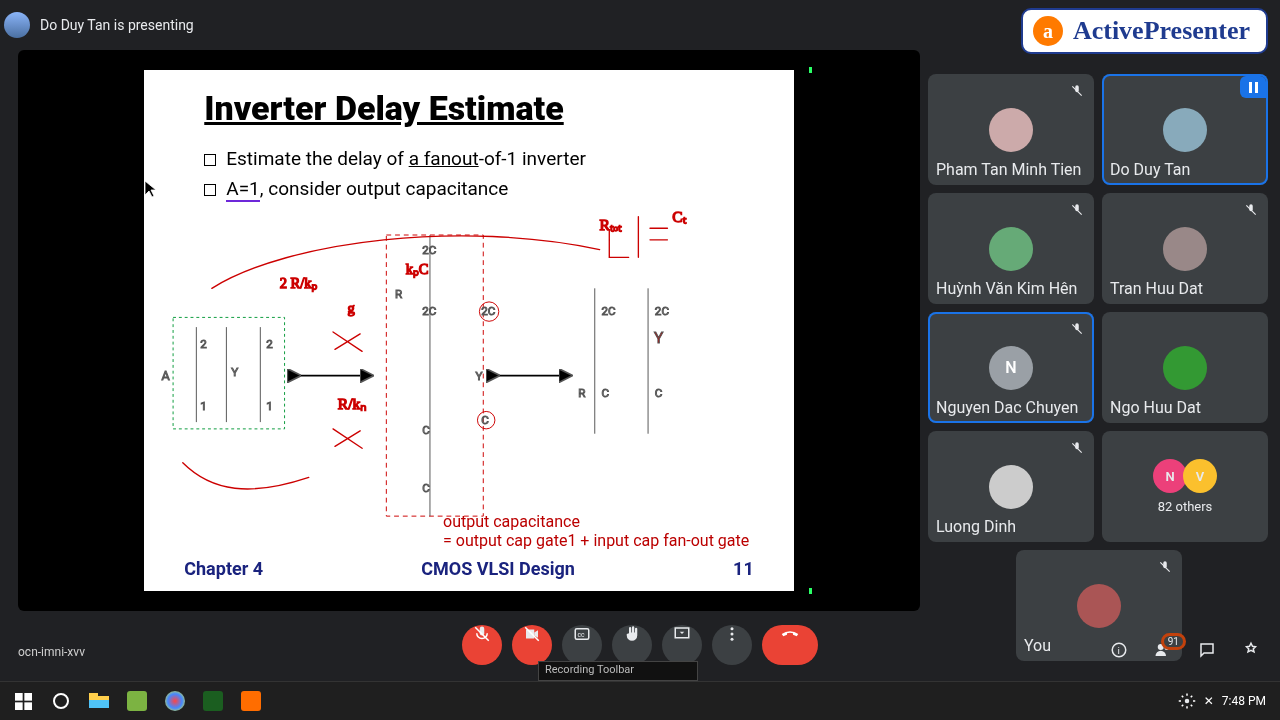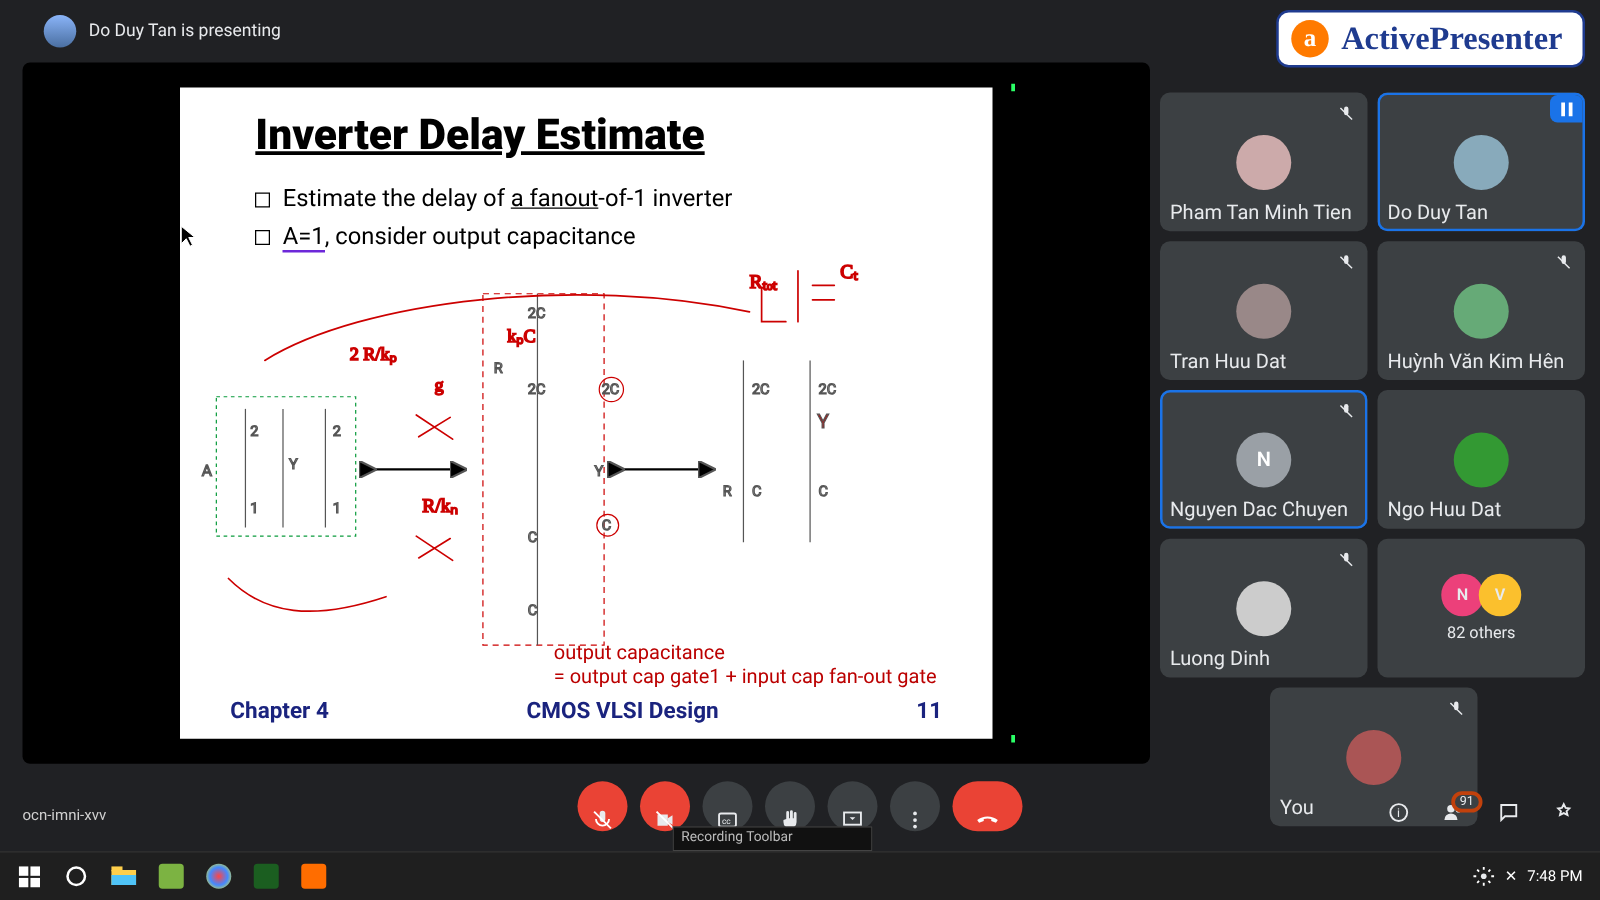--- a/index.html
+++ b/index.html
@@ -1,21 +1,21 @@
 <!DOCTYPE html>
 <html><head>
 <meta charset="utf-8">
 <style>
 html,body{margin:0;padding:0;width:1280px;height:720px;background:#000;font-family:"Segoe UI",Roboto,Arial,sans-serif;color:#e8eaed;overflow:hidden}
 *{box-sizing:border-box}
 
 
 .viewport{position:relative;width:100%;height:100%}
 .meet{position:absolute;top:0;left:0;right:0;bottom:39px;background:#202124}
-.top-bar{height:50px;display:flex;align-items:center;padding:0 35px;gap:12px}
+.top-bar{height:50px;display:flex;align-items:center;padding:0 4px;gap:12px}
 .presenter-chip{display:flex;align-items:center;gap:10px;font-size:14px}
 .presenter-chip .av{width:26px;height:26px;border-radius:50%;background:linear-gradient(#8ab4f8,#4a6fa1)}
 
 .main{position:absolute;top:50px;left:18px;right:360px;bottom:70px;background:#000;border-radius:6px;overflow:hidden}
 .slide{position:absolute;top:3.5%;left:14%;right:14%;bottom:3.5%;background:#fff;color:#000;font-size:14px}
 .slide h1{font-size:34px;font-weight:900;margin:18px 30px 16px 60px;text-decoration:underline}
 .slide .bullets{margin:4px 30px 0 60px;font-size:19px;line-height:1.6}
 .slide .bullets .sq{display:inline-block;width:12px;height:12px;border:1.5px solid #000;margin-right:10px;vertical-align:middle}
 .slide .footer{position:absolute;bottom:12px;left:40px;right:40px;display:flex;justify-content:space-between;color:#1a237e;font-weight:700;font-size:18px}
 .slide svg{position:absolute;top:110px;left:0;width:100%;height:calc(100% - 150px)}
@@ -30,21 +30,21 @@
 .tile .av{width:44px;height:44px;border-radius:50%;background:#777;display:flex;align-items:center;justify-content:center;font-weight:600;color:#fff}
 .tile .nm{position:absolute;bottom:6px;left:8px;font-size:16px}
 .tile .mute{position:absolute;top:6px;right:6px;width:22px;height:22px;border-radius:50%;display:flex;align-items:center;justify-content:center}
 .tile.you{width:166px;margin-left:88px}
 .others-av{display:flex;gap:-4px;align-items:center;justify-content:center}
 .others-av .c{width:34px;height:34px;border-radius:50%;display:flex;align-items:center;justify-content:center;font-weight:600;font-size:13px;margin:0 -2px}
 .others-txt{margin-top:6px;font-size:13px}
 
 
 .controls{position:absolute;bottom:6px;left:0;right:0;height:60px;display:flex;justify-content:center;align-items:center;gap:10px}
-.ctrl{width:40px;height:40px;border-radius:50%;background:#3c4043;display:flex;align-items:flex-end;justify-content:center}
+.ctrl{width:40px;height:40px;border-radius:50%;background:#3c4043;display:flex;align-items:flex-start;justify-content:center}
 .ctrl.red{background:#ea4335}
 .ctrl.end{width:56px;border-radius:34px}
 .right-ctrls{position:absolute;right:14px;bottom:16px;display:flex;gap:20px;align-items:center}
 .right-ctrls .ic{width:24px;height:24px;position:relative}
 .badge{position:absolute;top:-8px;right:-8px;background:#3c4043;border:3px solid #c2410c;border-radius:9px;font-size:10px;padding:0 4px}
 .meeting-code{position:absolute;left:18px;bottom:22px;color:#cfcfcf;font-size:12px}
 
 
 .taskbar{position:fixed;left:0;right:0;bottom:0;height:39px;background:#1f1f1f;border-top:1px solid #333;display:flex;align-items:center;padding:0 4px;font-size:12px}
 .taskbar .tb{width:38px;height:100%;display:flex;align-items:center;justify-content:center}
@@ -181,32 +181,32 @@
           <div class="av" style="background:#8ab"></div>
           <div class="nm">Do Duy Tan</div>
           <div class="mute">
             <svg class="mute-slash" viewBox="0 0 24 24">
               <path d="M12 14a3 3 0 0 0 3-3V5a3 3 0 0 0-6 0v6a3 3 0 0 0 3 3z" fill="#e8eaed"></path>
               <line x1="4" y1="4" x2="20" y2="20" stroke="#e8eaed" stroke-width="2"></line>
             </svg>
           </div>
         </div>
         <div class="tile">
+          <div class="av" style="background:#6a7"></div>
+          <div class="nm">Huỳnh Văn Kim Hên</div>
+          <div class="mute">
+            <svg class="mute-slash" viewBox="0 0 24 24">
+              <path d="M12 14a3 3 0 0 0 3-3V5a3 3 0 0 0-6 0v6a3 3 0 0 0 3 3z" fill="#e8eaed"></path>
+              <line x1="4" y1="4" x2="20" y2="20" stroke="#e8eaed" stroke-width="2"></line>
+            </svg>
+          </div>
+        </div>
+        <div class="tile">
           <div class="av" style="background:#988"></div>
           <div class="nm">Tran Huu Dat</div>
-          <div class="mute">
-            <svg class="mute-slash" viewBox="0 0 24 24">
-              <path d="M12 14a3 3 0 0 0 3-3V5a3 3 0 0 0-6 0v6a3 3 0 0 0 3 3z" fill="#e8eaed"></path>
-              <line x1="4" y1="4" x2="20" y2="20" stroke="#e8eaed" stroke-width="2"></line>
-            </svg>
-          </div>
-        </div>
-        <div class="tile">
-          <div class="av" style="background:#6a7"></div>
-          <div class="nm">Huỳnh Văn Kim Hên</div>
           <div class="mute">
             <svg class="mute-slash" viewBox="0 0 24 24">
               <path d="M12 14a3 3 0 0 0 3-3V5a3 3 0 0 0-6 0v6a3 3 0 0 0 3 3z" fill="#e8eaed"></path>
               <line x1="4" y1="4" x2="20" y2="20" stroke="#e8eaed" stroke-width="2"></line>
             </svg>
           </div>
         </div>
         <div class="tile speaking">
           <div class="av" style="background:#9aa0a6">N</div>
           <div class="nm">Nguyen Dac Chuyen</div>

